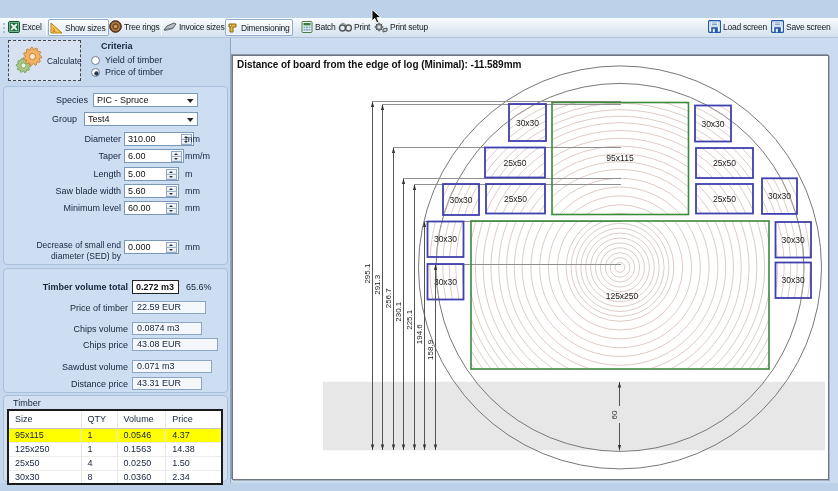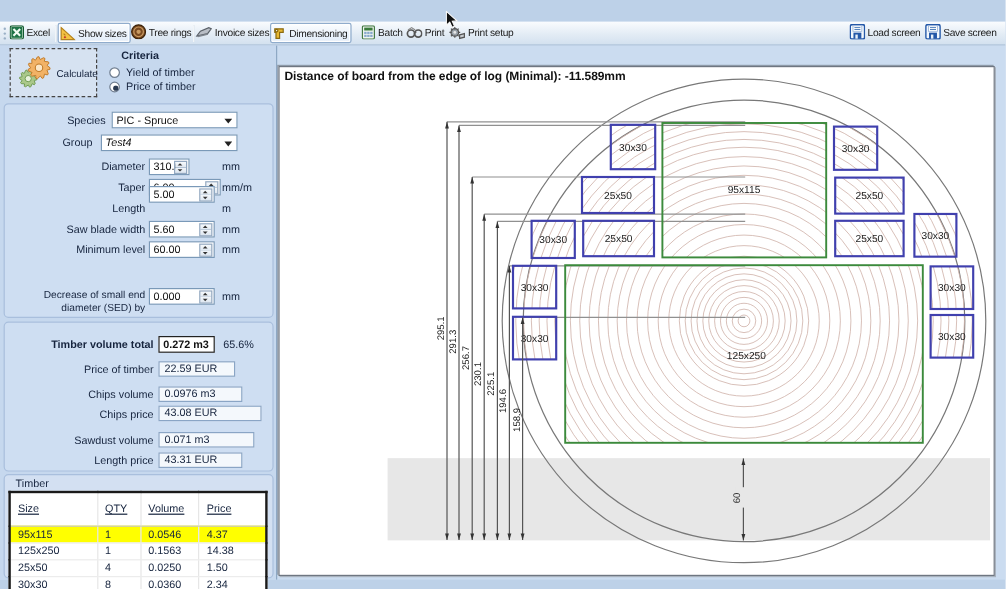--- a/index.html
+++ b/index.html
@@ -38,21 +38,21 @@
 .tab { position:absolute; top:1px; height:16px; background:linear-gradient(#f2f6fa,#d8e2ee); border:1px solid #8ba3bd; border-bottom:none; border-radius:2px 2px 0 0; font-size:8.3px; color:#16243e; text-align:center; line-height:15px; }
 .tab.active { background:#fff; height:17px; z-index:2; }
 
 #canvas { position:absolute; left:232px; top:17px; width:597px; height:425px; background:#fff; border:1px solid #6e7681; box-shadow:1px 1px 0 0 #a8b2be, -1px -1px 0 0 #8e9aa8; }
 #cantitle { position:absolute; left:4px; top:3px; font-size:10px; font-weight:bold; color:#111; letter-spacing:-0.05px; }
 .spinner { position:absolute; right:1px; top:1px; width:11px; height:11px; background:linear-gradient(#f7fafc,#e2eaf2 44%,#9fb2c8 50%,#f2f6fa 54%,#dde6f0); border:1px solid #93a8c0; }
 .spinner:before { content:""; position:absolute; left:2.2px; top:1px; width:0; height:0; border-left:2.4px solid transparent; border-right:2.4px solid transparent; border-bottom:2.8px solid #333; }
 .spinner:after { content:""; position:absolute; left:2.2px; bottom:1px; width:0; height:0; border-left:2.4px solid transparent; border-right:2.4px solid transparent; border-top:2.8px solid #333; }
 #ttable { position:absolute; left:7px; top:371px; width:216px; height:73px; border-collapse:collapse; background:#fff; border:2px solid #1a1a1a; font-size:9px; color:#16243e; }
 #ttable td { border-right:1px solid #e6e6e6; border-bottom:1px solid #ececec; padding:0 0 0 6px; height:14px; }
-#ttable tr.th td { height:28px; border-bottom:1px solid #c8c8c8;text-decoration:underline; }
+#ttable tr.th td { height:18px; border-bottom:1px solid #c8c8c8; }
 #ttable tr.hl td { background:#ffff00; }
 #ttable .c1 { width:69px; } #ttable .c2 { width:34px; } #ttable .c3 { width:46px; } #ttable .c4 { width:53px; border-right:none; }
 </style>
 </head>
 <body>
 <div id="win">
   <div id="toolbar">
     <svg style="position:absolute;left:2px;top:4px" width="4" height="13">
         <g fill="#9ab0c6">
           <circle cx="2" cy="2" r="1"></circle>
@@ -148,57 +148,57 @@
           <circle cx="2.5" cy="2.5" r="2.2" fill="#2a3a52"></circle>
         </svg>
       <div class="llbl" style="left:105px;top:29px;">Price of timber</div>
 
       <div class="grp" style="top:48px;height:179px;"></div>
       <div class="lbl" style="left:20px;top:57px;width:68px;">Species</div>
       <div class="ibox" style="left:93px;top:55px;width:105px;height:14px;line-height:12px;">PIC - Spruce<svg style="position:absolute;right:2px;top:3px" width="9" height="7">
             <path d="M1 2 L7.5 2 L4.25 6 Z" fill="#222"></path>
           </svg></div>
       <div class="lbl" style="left:9px;top:76px;width:68px;">Group</div>
-      <div class="ibox" style="left:84px;top:74px;width:114px;height:14px;line-height:12px;font-style:italic;">Test4<svg style="position:absolute;right:2px;top:3px" width="9" height="7">
+      <div class="ibox" style="left:84px;top:74px;width:114px;height:14px;line-height:12px;">Test4<svg style="position:absolute;right:2px;top:3px" width="9" height="7">
             <path d="M1 2 L7.5 2 L4.25 6 Z" fill="#222"></path>
           </svg></div>
 
       <div class="lbl" style="left:53px;top:96px;width:68px;">Diameter</div>
-      <div class="ibox" style="left:124px;top:94px;width:34px;height:14px;line-height:12px;">310.00<span class="spinner"></span></div>
+      <div class="ibox" style="left:124px;top:94px;width:70px;height:14px;line-height:12px;">310.00<span class="spinner"></span></div>
       <div class="llbl" style="left:185px;top:96px;">mm</div>
       <div class="lbl" style="left:53px;top:113px;width:68px;">Taper</div>
       <div class="ibox" style="left:124px;top:111px;width:60px;height:14px;line-height:12px;">6.00<span class="spinner"></span></div>
       <div class="llbl" style="left:185px;top:113px;">mm/m</div>
       <div class="lbl" style="left:53px;top:131px;width:68px;">Length</div>
-      <div class="ibox" style="left:124px;top:117px;width:55px;height:14px;line-height:12px;">5.00<span class="spinner"></span></div>
+      <div class="ibox" style="left:124px;top:129px;width:55px;height:14px;line-height:12px;">5.00<span class="spinner"></span></div>
       <div class="llbl" style="left:185px;top:131px;">m</div>
       <div class="lbl" style="left:43px;top:148px;width:78px;">Saw blade width</div>
       <div class="ibox" style="left:124px;top:146px;width:55px;height:14px;line-height:12px;">5.60<span class="spinner"></span></div>
       <div class="llbl" style="left:185px;top:148px;">mm</div>
       <div class="lbl" style="left:43px;top:165px;width:78px;">Minimum level</div>
       <div class="ibox" style="left:124px;top:163px;width:55px;height:14px;line-height:12px;">60.00<span class="spinner"></span></div>
       <div class="llbl" style="left:185px;top:165px;">mm</div>
 
       <div class="lbl" style="left:14px;top:202px;width:107px;line-height:11px;font-size:8.5px;">Decrease of small end<br>diameter (SED) by</div>
       <div class="ibox" style="left:124px;top:202px;width:55px;height:14px;line-height:12px;">0.000<span class="spinner"></span></div>
       <div class="llbl" style="left:185px;top:204px;">mm</div>
 
       <div class="grp" style="top:230px;height:125px;"></div>
       <div class="lbl" style="left:30px;top:244px;width:98px;font-weight:bold;">Timber volume total</div>
       <div class="ibox" style="left:132px;top:242px;width:47px;height:14px;line-height:12px;border:1px solid #222;font-weight:bold;">0.272 m3</div>
       <div class="llbl" style="left:186px;top:244px;text-align:center;">65.6%</div>
       <div class="lbl" style="left:30px;top:265px;width:98px;">Price of timber</div>
-      <div class="robox" style="left:132px;top:263px;width:64px;height:13px;line-height:11px;">22.59 EUR</div>
+      <div class="robox" style="left:132px;top:263px;width:74px;height:13px;line-height:11px;">22.59 EUR</div>
       <div class="lbl" style="left:30px;top:286px;width:98px;">Chips volume</div>
-      <div class="robox" style="left:132px;top:284px;width:70px;height:13px;line-height:11px;">0.0976 m3</div>
+      <div class="robox" style="left:132px;top:284px;width:70px;height:13px;line-height:11px;">0.0874 m3</div>
       <div class="lbl" style="left:30px;top:302px;width:98px;">Chips price</div>
       <div class="robox" style="left:132px;top:300px;width:86px;height:13px;line-height:11px;">43.08 EUR</div>
       <div class="lbl" style="left:30px;top:324px;width:98px;">Sawdust volume</div>
       <div class="robox" style="left:132px;top:322px;width:80px;height:13px;line-height:11px;">0.071 m3</div>
-      <div class="lbl" style="left:30px;top:341px;width:98px;">Length price</div>
+      <div class="lbl" style="left:30px;top:341px;width:98px;">Distance price</div>
       <div class="robox" style="left:132px;top:339px;width:70px;height:13px;line-height:11px;">43.31 EUR</div>
 
       <div class="grp" style="top:357px;height:87px;background:#d3e0f2;"></div>
       <div class="llbl" style="left:13px;top:360px;">Timber</div>
       <table id="ttable">
           <tbody>
             <tr class="th">
               <td class="c1">Size</td>
               <td class="c2">QTY</td>
               <td class="c3">Volume</td>

